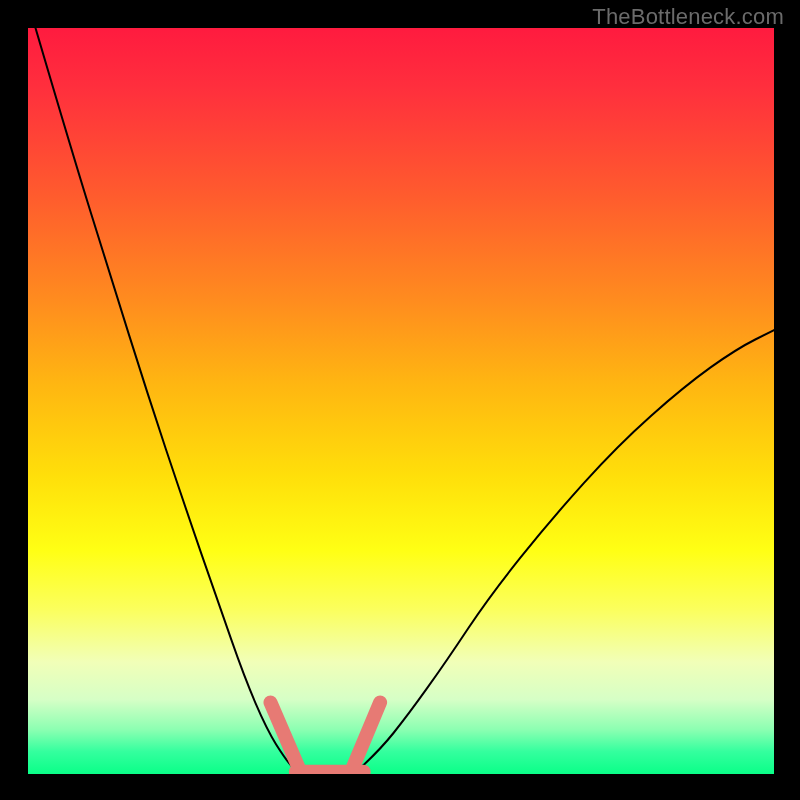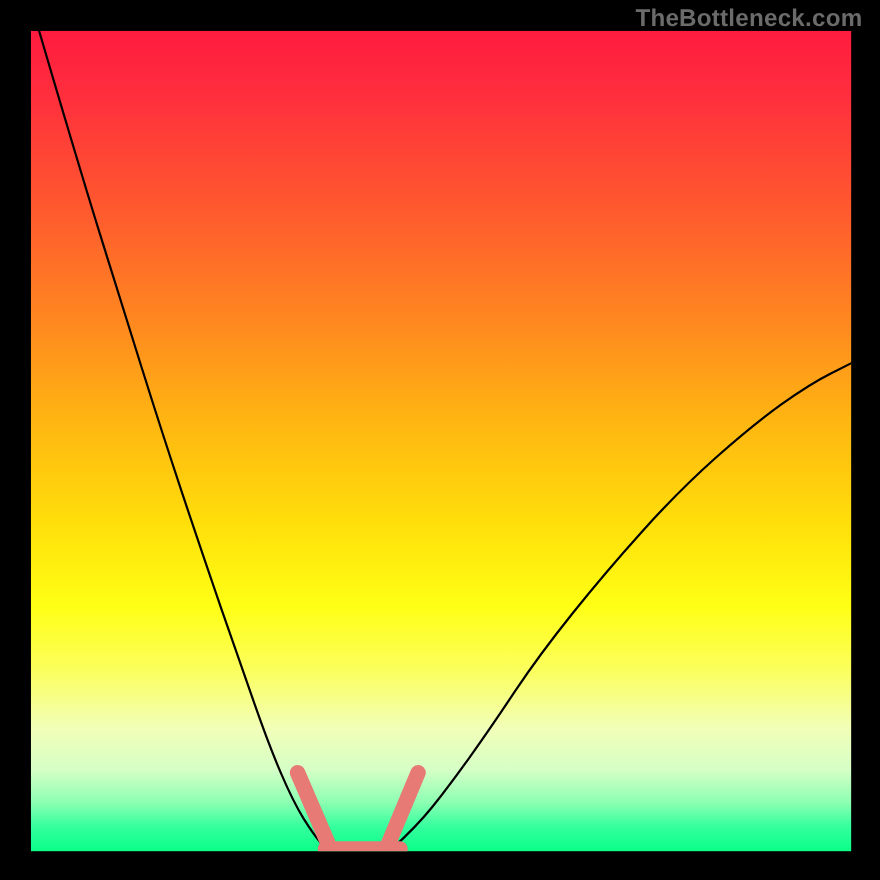--- a/index.html
+++ b/index.html
@@ -16,21 +16,21 @@
     width: 800px;
     height: 800px;
     background: #000;
   }
   .watermark {
     position: absolute;
     top: 4px;
     right: 16px;
     color: #6b6b6b;
     font-size: 22px;
-    font-weight: 700;
+    font-weight: 400;
     letter-spacing: 0.2px;
     z-index: 20;
     text-align: center;
   }
   .plot-frame {
     position: absolute;
     left: 28px;
     top: 28px;
     width: 746px;
     height: 746px;

